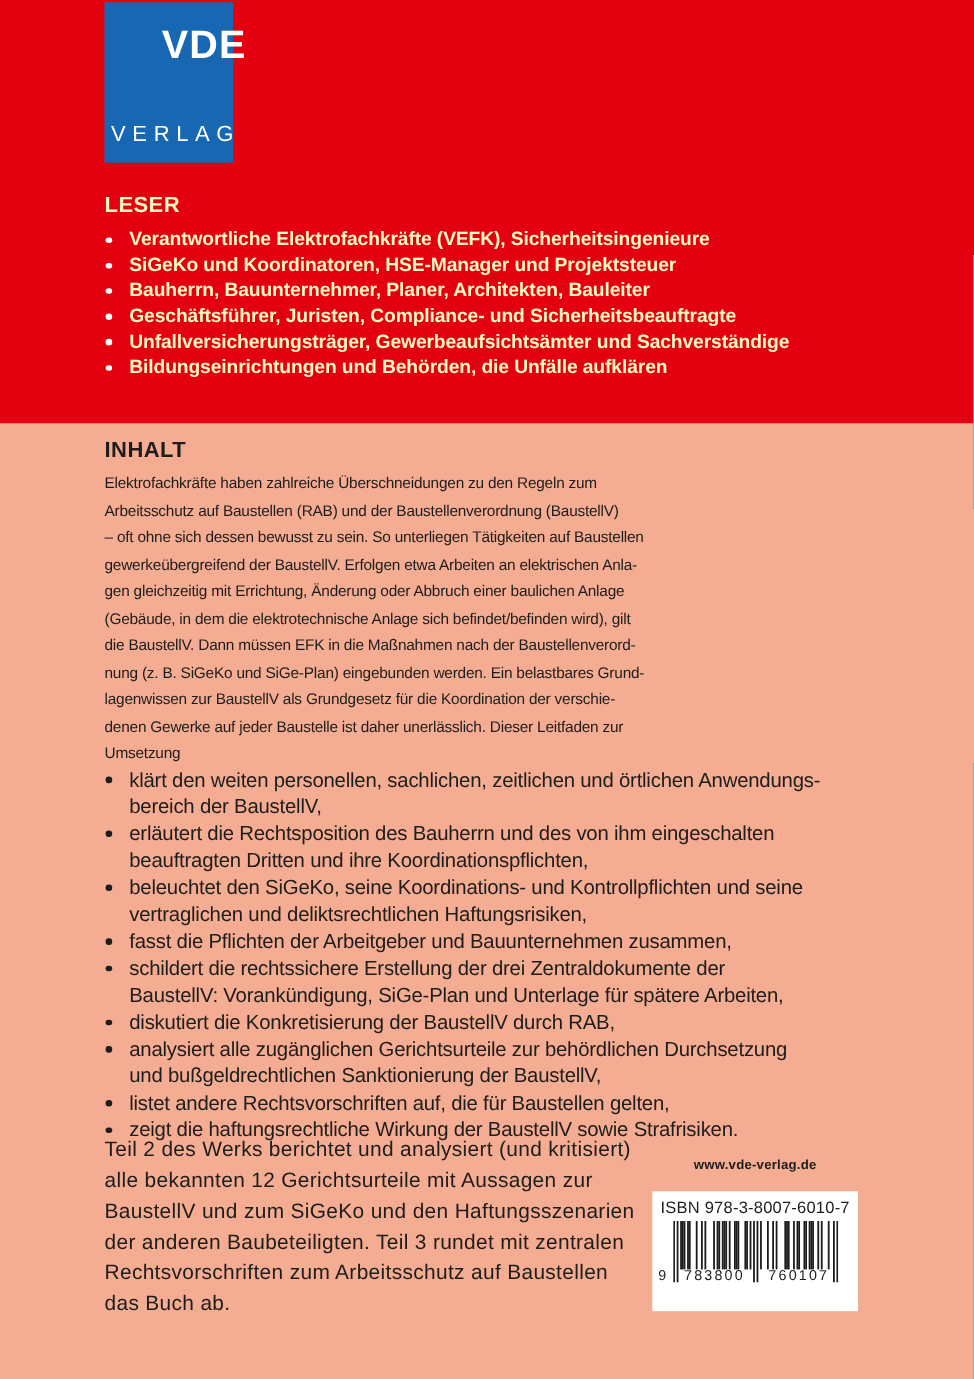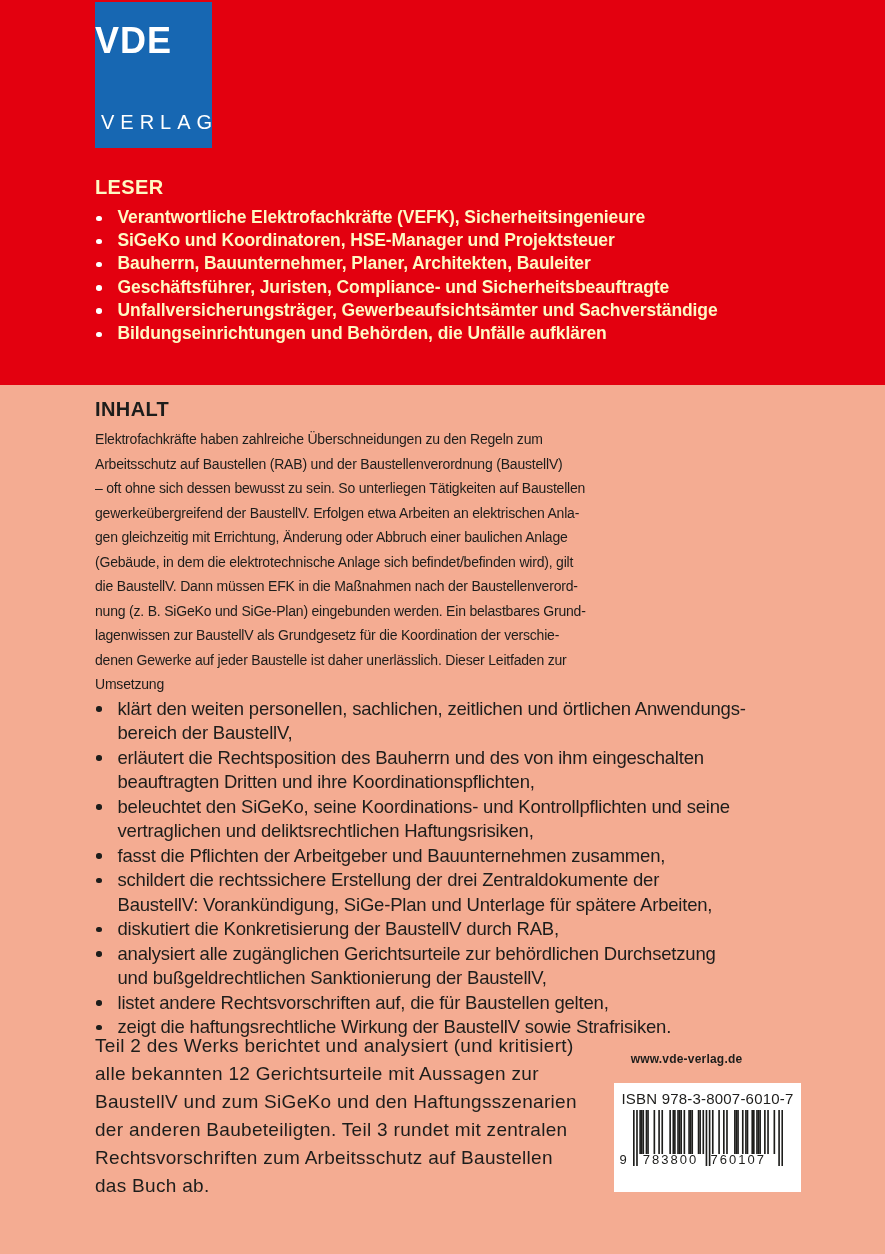--- a/index.html
+++ b/index.html
@@ -6,22 +6,22 @@
   #screen{
     position:relative;width:885px;height:1254px;overflow:hidden;
     background:var(--salmon,#F4AC92);
     font-family:"Liberation Sans",sans-serif;
     -webkit-font-smoothing:antialiased;
   }
   
   .red-band{position:absolute;left:0;top:0;width:885px;height:385px;background:var(--red,#E3000F);}
   
   .logo-box{position:absolute;left:95px;top:2px;width:117px;height:146px;background:var(--blue,#1767B2);}
-  .logo-vde{position:absolute;left:0;top:18px;width:100%;text-align:left;
-    color:#fff;font-size:36px;font-weight:bold;letter-spacing:1px;}
+  .logo-vde{position:absolute;left:0;top:18px;width:100%;text-align:right;
+    color:#fff;font-size:36px;font-weight:bold;letter-spacing:1px;padding-left:12px;}
   .logo-verlag{position:absolute;left:0;bottom:14px;width:100%;text-align:center;
     color:#fff;font-size:20px;font-weight:normal;letter-spacing:6px;text-indent:6px;}
   
   .leser{position:absolute;left:95px;top:176px;width:720px;color:#fef9c3;}
   .sec-heading{font-size:20px;font-weight:bold;letter-spacing:0.4px;line-height:22px;margin:0;}
   .leser .blist{margin-top:8px;}
   .leser .brow{font-size:17.5px;font-weight:bold;line-height:23.2px;letter-spacing:-0.1px;}
   .leser .dot{background:#fff;}
   
   .salmon-band{position:absolute;left:0;top:385px;width:885px;height:869px;background:var(--salmon,#F4AC92);}
@@ -32,30 +32,30 @@
   .inhalt .dot{background:var(--ink,#1D1D1B);}
   
   .brow{display:flex;align-items:flex-start;}
   .dot{flex:0 0 auto;width:5.5px;height:5.5px;border-radius:50%;margin:9.5px 16px 0 1px;}
   .btext{flex:1 1 auto;}
   
   .footer-para{position:absolute;left:95px;top:1032px;width:495px;
     color:var(--ink,#1D1D1B);font-size:19px;line-height:28px;letter-spacing:0.3px;}
   .website{position:absolute;left:593px;top:1052px;width:187px;text-align:center;
     color:var(--ink,#1D1D1B);font-size:12px;font-weight:bold;letter-spacing:0.2px;}
-  .isbn-box{position:absolute;left:614px;top:1083px;width:187px;height:109px;background:#fff;}
+  .isbn-box{position:absolute;left:593px;top:1083px;width:187px;height:109px;background:#fff;}
   .isbn-label{margin-top:7px;text-align:center;color:var(--ink,#1D1D1B);
     font-size:15px;letter-spacing:0.2px;font-weight:normal;}
   .barcode{position:relative;width:150px;height:56px;margin:3px auto 0 auto;}
   .barcode svg{position:absolute;left:0;top:0;}
   .bc-digit,.bc-group{position:absolute;bottom:-1px;color:var(--ink,#1D1D1B);
     font-size:13px;letter-spacing:2px;font-family:"Liberation Sans",sans-serif;}
   .bc-first{left:-13px;}
   .bc-left{left:4px;width:68px;text-align:center;}
-  .bc-right{left:78px;width:48px;text-align:right;}
+  .bc-right{left:78px;width:48px;text-align:right;padding-left:9px;}
 </style>
 </head>
 <body>
 
 <div id="screen">
 
   <div class="red-band">
     <div class="logo-box">
       <div class="logo-vde">VDE</div>
       <div class="logo-verlag">VERLAG</div>

